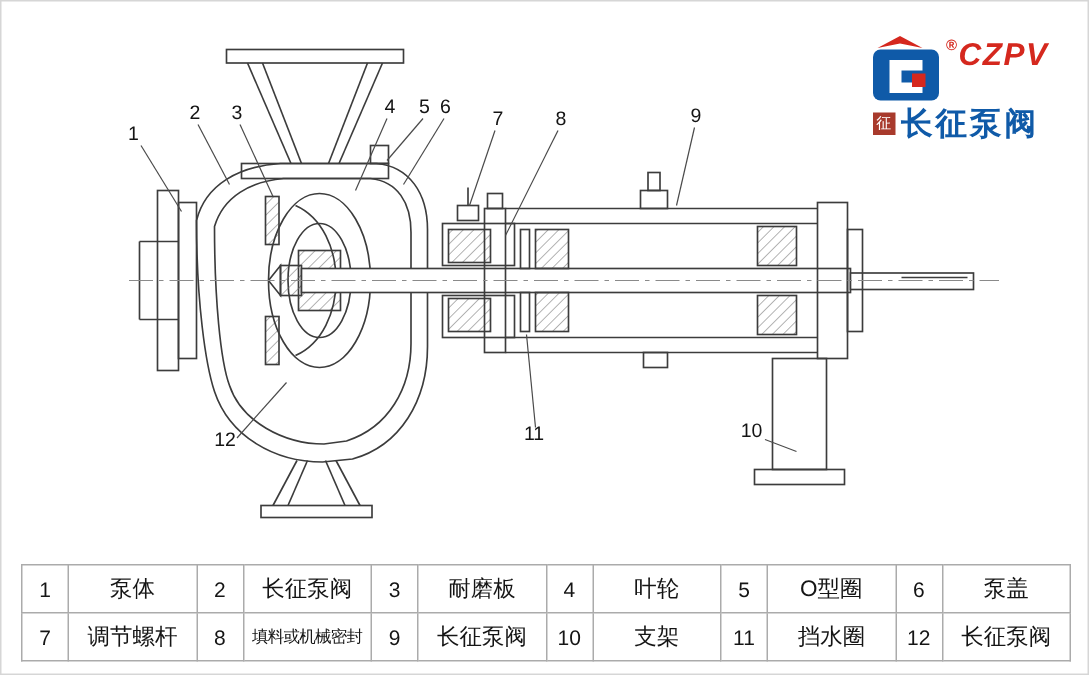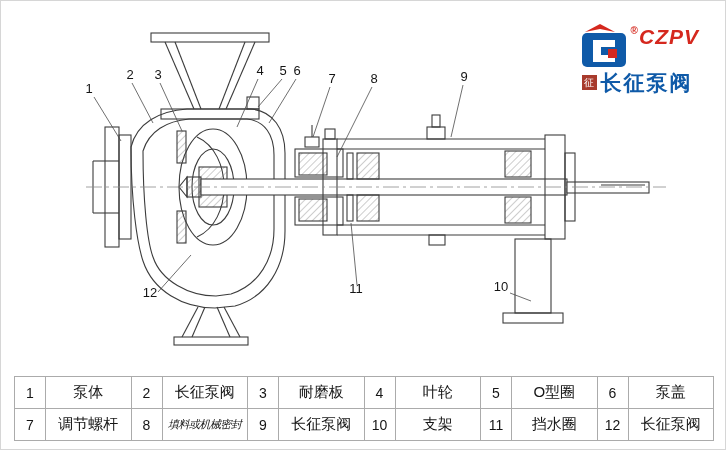--- a/index.html
+++ b/index.html
@@ -24,21 +24,21 @@
   .drawing { position: absolute; left: 0; top: 0; width: 726px; height: 372px; }
   .drawing svg text { font-family: "Liberation Sans", sans-serif; fill: #141414; font-size: 13px; }
 
   
   .parts-table { position: absolute; left: 13px; top: 375px; width: 700px; }
   .parts-table table { border-collapse: collapse; width: 100%; table-layout: fixed; }
   .parts-table td { border: 1px solid #ababab; height: 32px; text-align: center; color: #151515; padding: 0 1px; overflow: hidden; white-space: nowrap; }
   .parts-table col.c-num { width: 31px; }
   .parts-table td.num { font-size: 14px; }
   .parts-table td.name { font-size: 15px; }
-  .parts-table td.tight { font-size: 11px; letter-spacing: -0.5px; font-style: italic; }
+  .parts-table td.tight { font-size: 11px; letter-spacing: -0.5px; }
 </style>
 </head>
 <body>
 
 <div class="page">
 
   <div class="drawing">
     <svg viewBox="0 0 726 372" width="726" height="372">
       <defs>
         <pattern id="hatch" width="5" height="5" patternUnits="userSpaceOnUse" patternTransform="rotate(45)">

